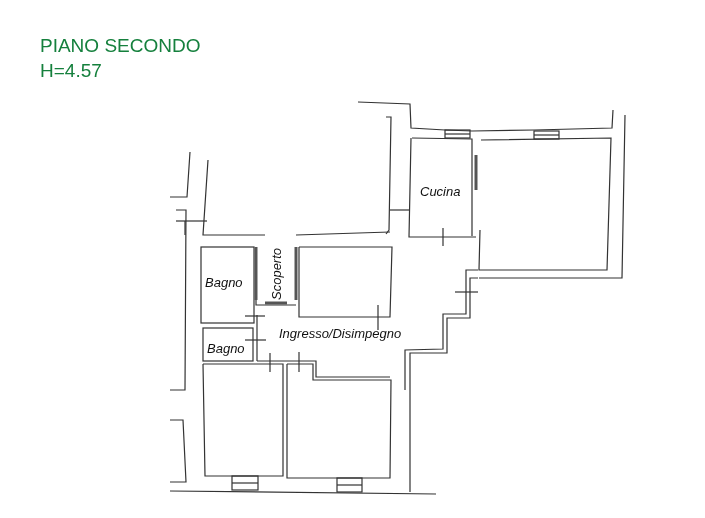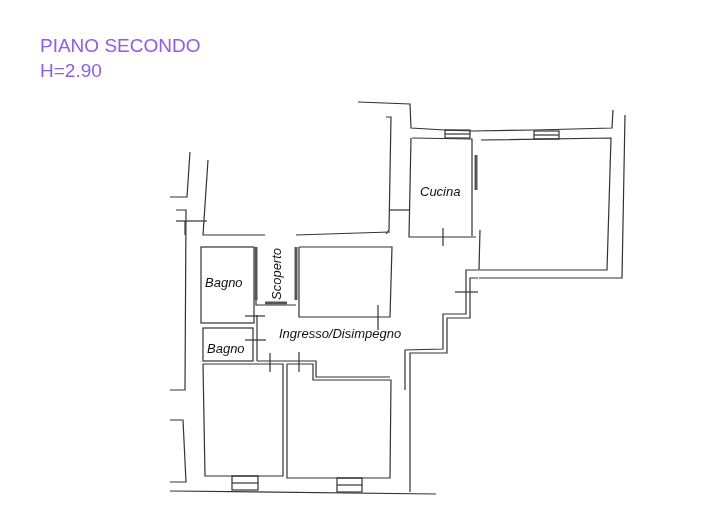--- a/index.html
+++ b/index.html
@@ -1,29 +1,29 @@
 <!DOCTYPE html>
 <html><head>
   <meta charset="utf-8">
   <style>
     html, body { margin:0; padding:0; background:#ffffff; }
     body { width:705px; height:518px; position:relative; overflow:hidden; font-family:"Liberation Sans", sans-serif; }
-    .title { position:absolute; left:40px; font-size:19px; color:#8b5cf6; line-height:22px; }
+    .title { position:absolute; left:40px; font-size:19px; color:#15803d; line-height:22px; }
     #t1 { top:35px; }
     #t2 { top:60px; }
     svg { position:absolute; left:0; top:0; }
     .w { fill:none; stroke:#333; stroke-width:1.2; }
     .thk { stroke:#555; stroke-width:3; }
     .lbl { font-family:"Liberation Sans", sans-serif; font-style:italic; font-size:13px; fill:#111; }
   </style>
 </head>
 <body>
 
 <div class="title" id="t1">PIANO SECONDO</div>
-<div class="title" id="t2">H=2.90</div>
+<div class="title" id="t2">H=4.57</div>
 
 <svg width="705" height="518" viewBox="0 0 705 518">
 
   <g>
     <polyline class="w" points="358,102 410,104 411,128 445,130 472,131 534,130 612,128 613,110"></polyline>
     <polyline class="w" points="412,138 472,139 472,236"></polyline>
     <polyline class="w" points="386,117 391,117 389,230 386,234"></polyline>
     <polyline class="w" points="625,115 622,278 479,278"></polyline>
     <polyline class="w" points="481,140 611,138 607,270 479,270 480,230"></polyline>
 

